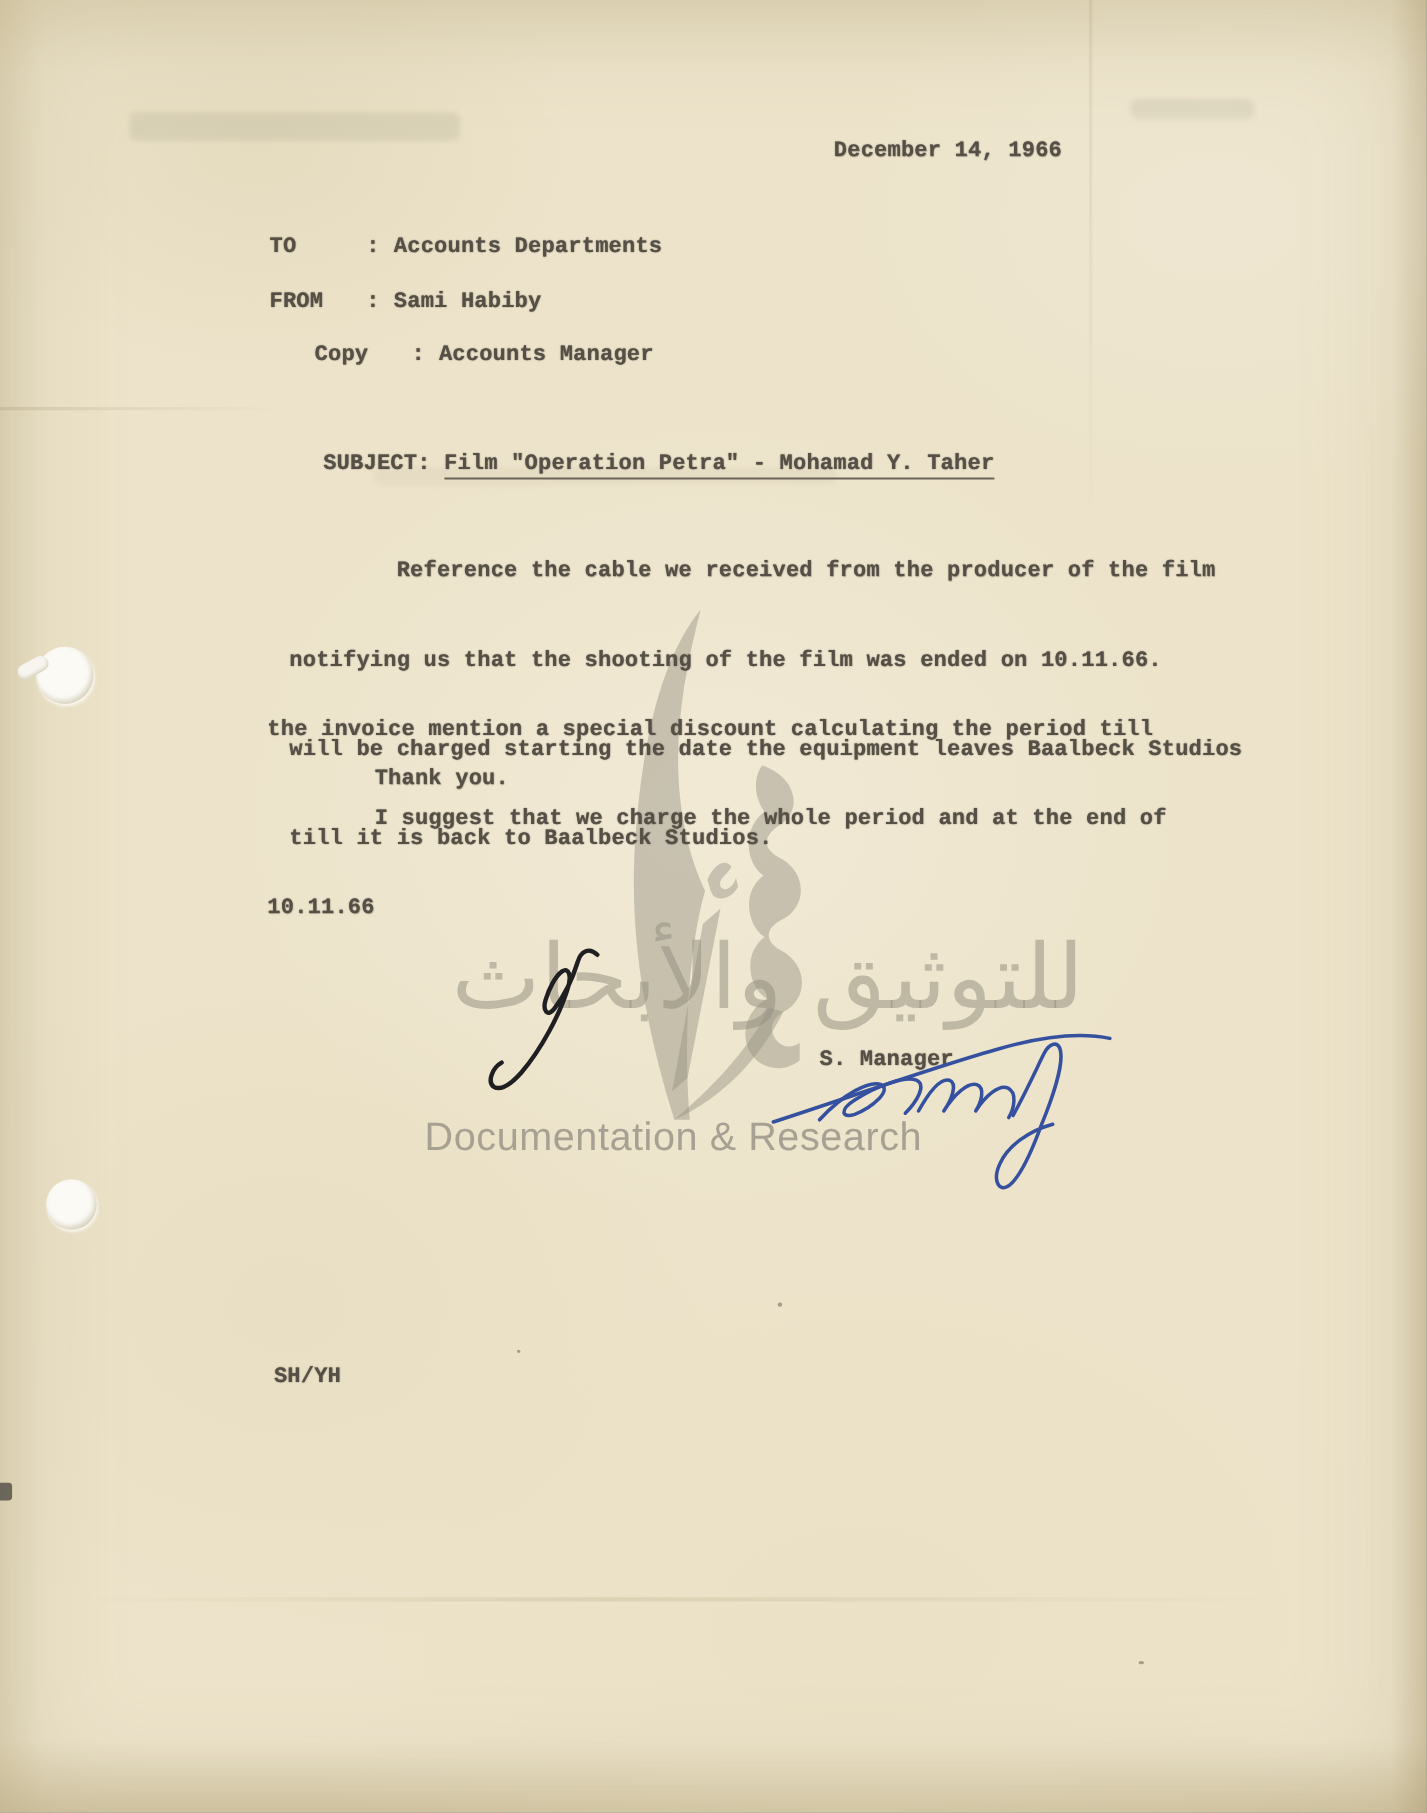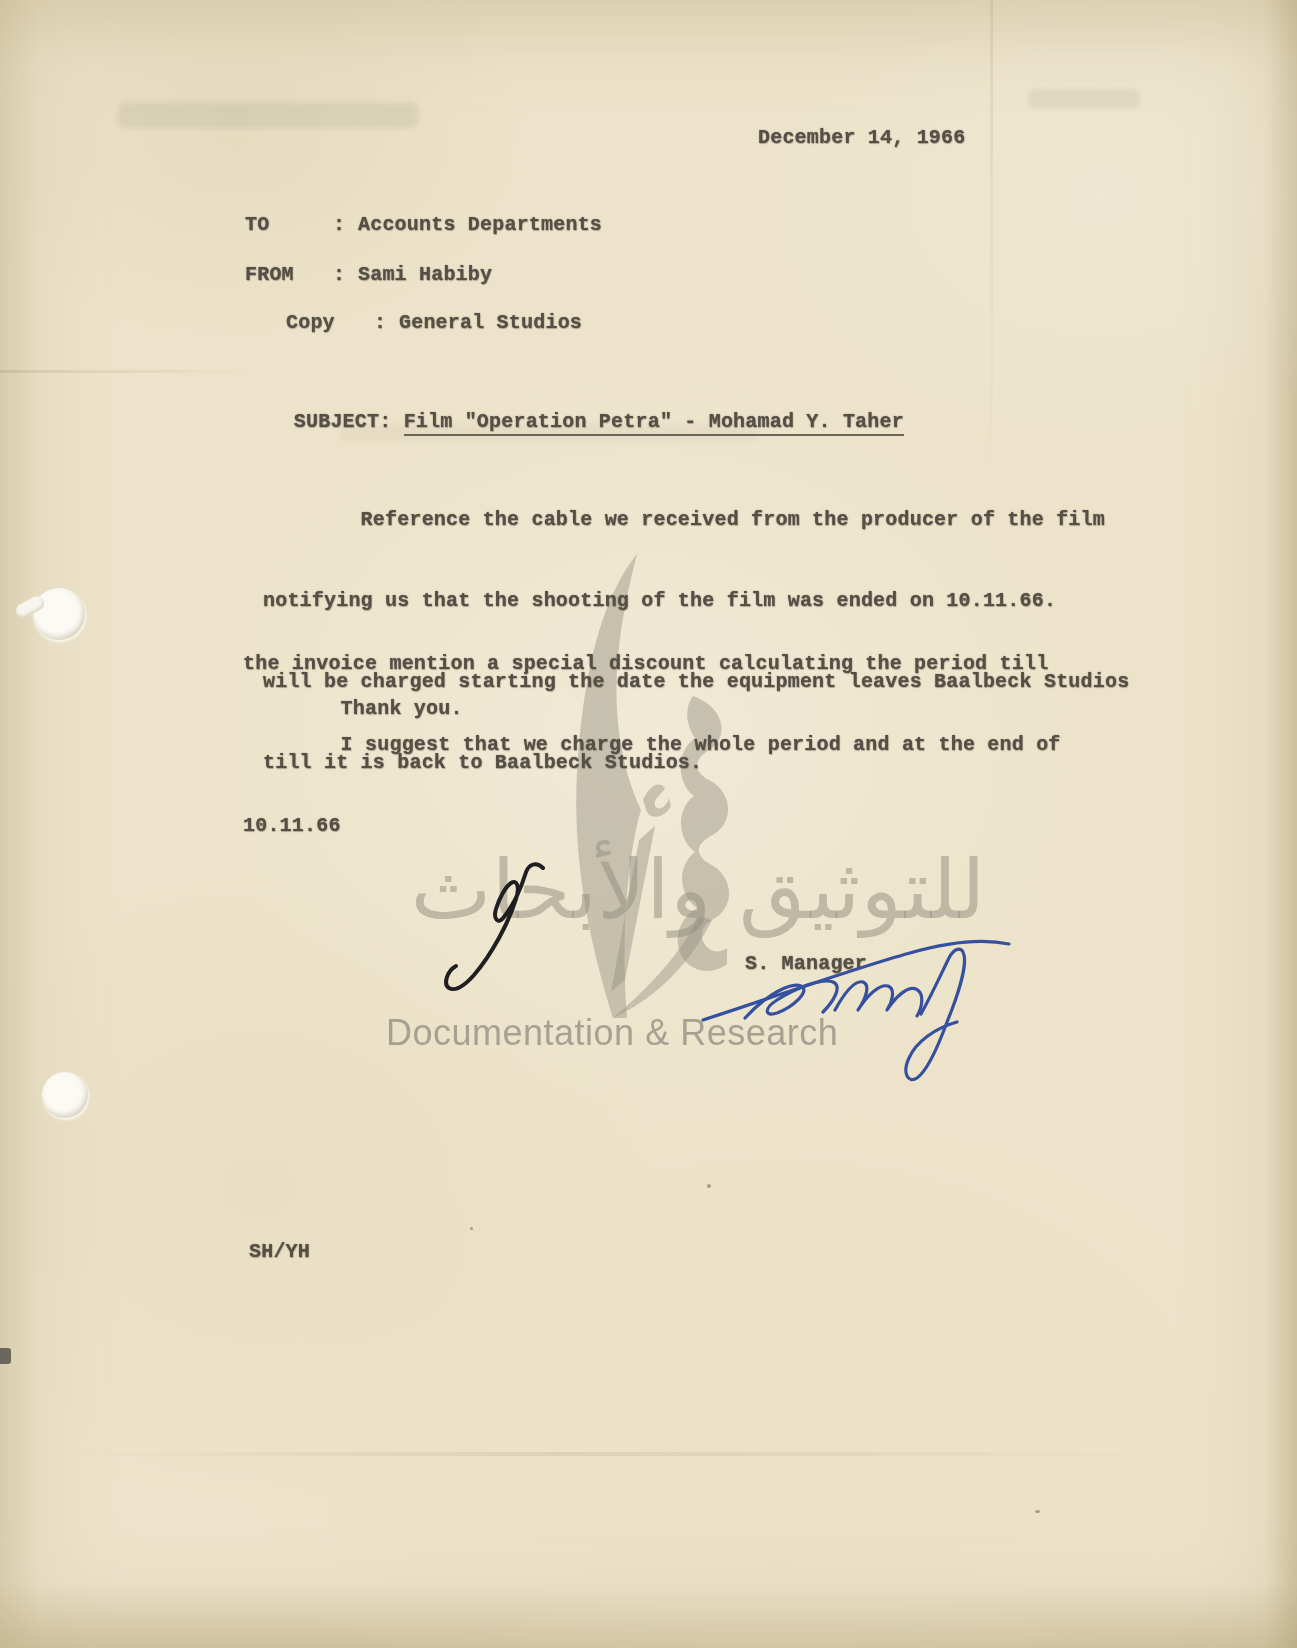--- a/index.html
+++ b/index.html
@@ -107,21 +107,21 @@
 
   <div class="tw" style="left:758px;top:124px;">December 14, 1966</div>
 
   <div class="tw hrow" style="left:245px;top:211px;justify-content:flex-end;">
     <span class="hlabel">TO</span><span class="hcolon">:</span><span>Accounts Departments</span>
   </div>
   <div class="tw hrow" style="left:245px;top:261px;">
     <span class="hlabel">FROM</span><span class="hcolon">:</span><span>Sami Habiby</span>
   </div>
   <div class="tw hrow" style="left:245px;top:309px;margin-left:41px;">
-    <span class="hlabel">Copy</span><span class="hcolon">:</span><span>General Studios</span>
+    <span class="hlabel">Copy</span><span class="hcolon">:</span><span>Accounts Manager</span>
   </div>
 
   <div class="tw" style="left:245px;top:381px;">
     <span>SUBJECT: </span><span class="subject-value">Film "Operation Petra" - Mohamad Y. Taher</span>
   </div>
 
   <div class="tw" style="left:243px;top:452px;margin-left:20px;">
     <div>        Reference the cable we received from the producer of the film</div>
     <div>notifying us that the shooting of the film was ended on 10.11.66.</div>
     <div>will be charged starting the date the equipment leaves Baalbeck Studios</div>

